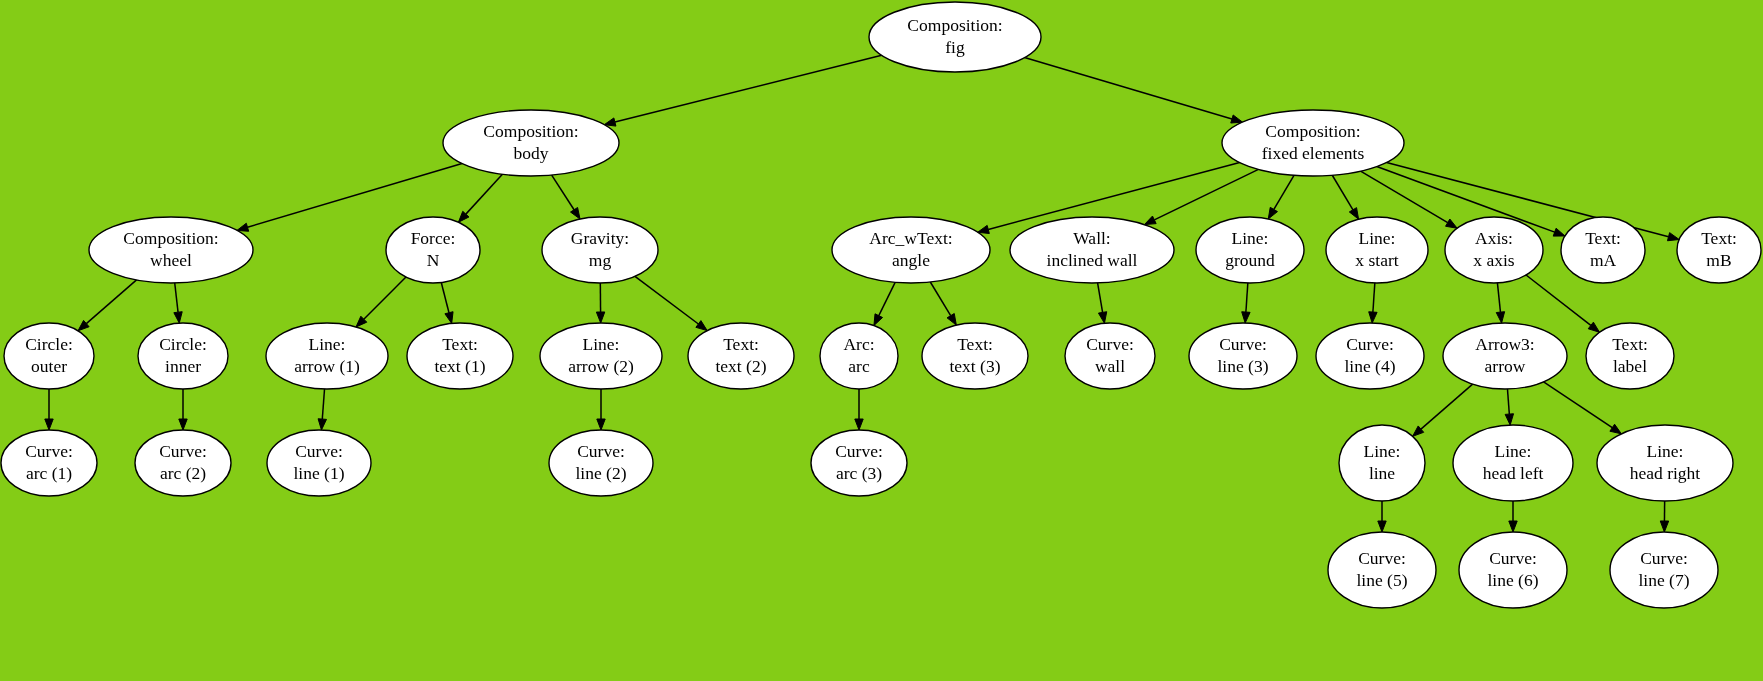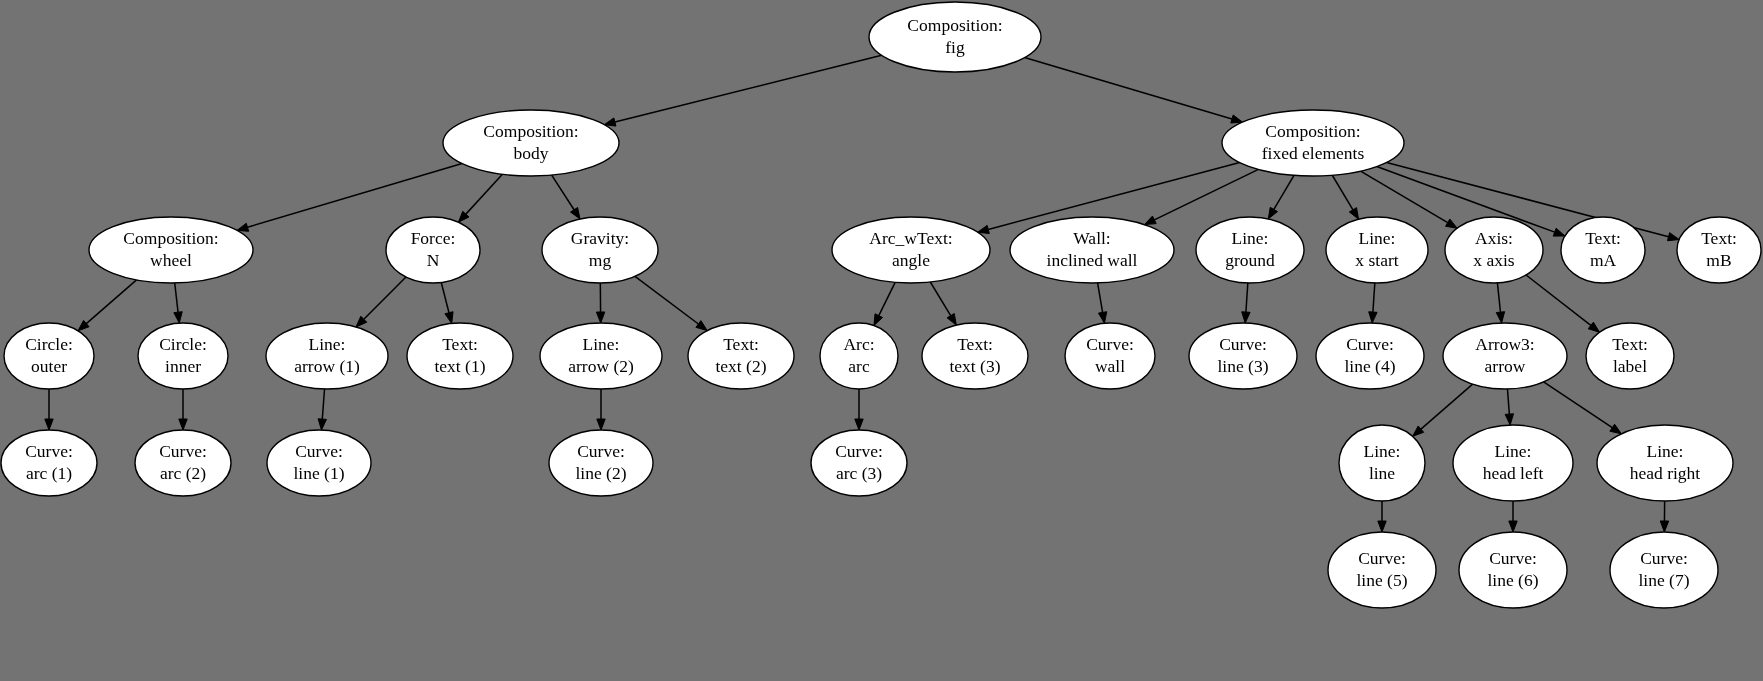--- a/index.html
+++ b/index.html
@@ -4,21 +4,21 @@
 <style>
   html, body {
     margin: 0;
     padding: 0;
     background: #ffffff;
   }
   #graph-root {
     position: relative;
     width: 1763px;
     height: 681px;
-    background: #737373;
+    background: #84cc16;
     font-family: "Liberation Serif", "DejaVu Serif", serif;
     overflow: hidden;
   }
   svg#graph-canvas {
     position: absolute;
     top: 0;
     left: 0;
     width: 1763px;
     height: 681px;
     display: block;

